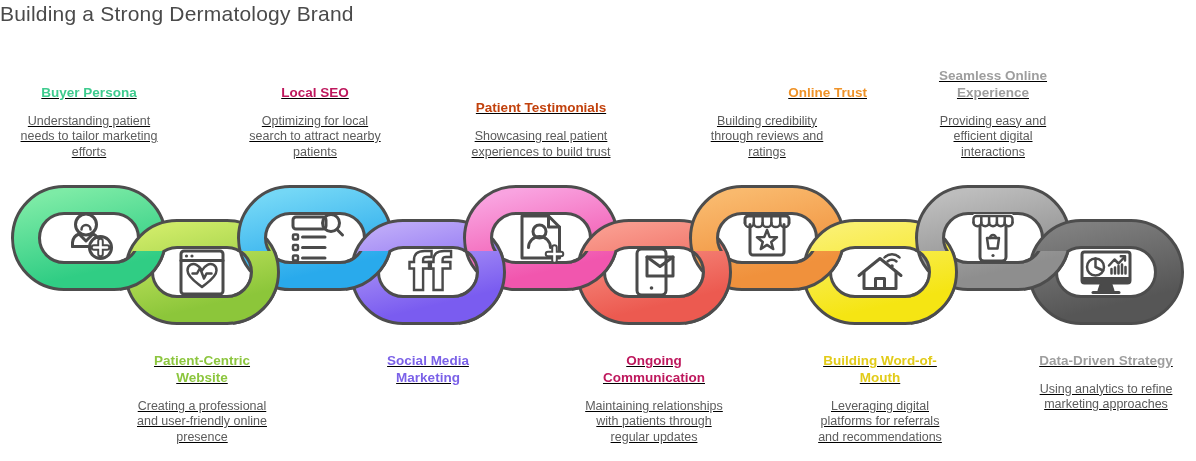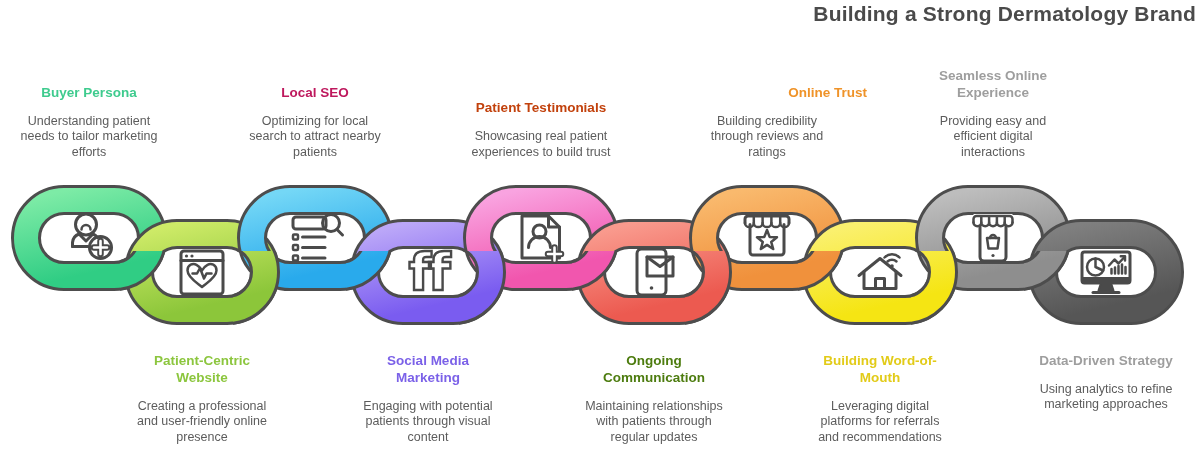--- a/index.html
+++ b/index.html
@@ -1,24 +1,24 @@
 <!DOCTYPE html>
 <html><head>
 <meta charset="utf-8">
 <style>
   html,body{margin:0;padding:0;background:#ffffff;}
   .stage{
     position:relative;width:1196px;height:461px;background:#ffffff;overflow:hidden;
     font-family:"Liberation Sans", sans-serif;
   }
   .main-title{
-    position:absolute;top:2px;left:0;width:100%;text-align:right;
-    font-size:21px;font-weight:bold;color:#4a4a4a;letter-spacing:.2px;
+    position:absolute;top:2px;left:0;width:100%;text-align:left;
+    font-size:21px;font-weight:normal;color:#4a4a4a;letter-spacing:.2px;
   }
-  .lbl{position:absolute;width:200px;text-align:center;}
+  .lbl{position:absolute;width:200px;text-align:center;text-decoration:underline;}
   .lbl.top{top:48px;height:112px;display:flex;flex-direction:column;justify-content:flex-end;}
   .lbl.bottom{top:353px;}
   .lbl .t{
     font-size:13.5px;font-weight:bold;line-height:1.25;margin:0 0 12px 0;
     white-space:pre-line;
   }
   .lbl .d{
     font-size:12.5px;color:#5c5c5c;line-height:1.24;margin:0;white-space:pre-line;
   }
   svg.chain{position:absolute;left:0;top:0;}
@@ -71,26 +71,23 @@
   <div class="lbl bottom" style="left:102px">
     <p class="t" style="color: rgb(140, 198, 62);">Patient-Centric
 Website</p>
     <p class="d">Creating a professional
 and user-friendly online
 presence</p>
   </div>
   <div class="lbl bottom" style="left:328px">
     <p class="t" style="color: rgb(123, 97, 232); text-align: center;">Social Media
 Marketing</p>
-    <p class="d">Engaging with potential
-patients through visual
-content</p>
   </div>
   <div class="lbl bottom" style="left:554px">
-    <p class="t" style="color: #4d7c0f;">Ongoing
+    <p class="t" style="color: #be185d;">Ongoing
 Communication</p>
     <p class="d">Maintaining relationships
 with patients through
 regular updates</p>
   </div>
   <div class="lbl bottom" style="left:780px">
     <p class="t" style="color: rgb(226, 203, 24);">Building Word-of-
 Mouth</p>
     <p class="d">Leveraging digital
 platforms for referrals

